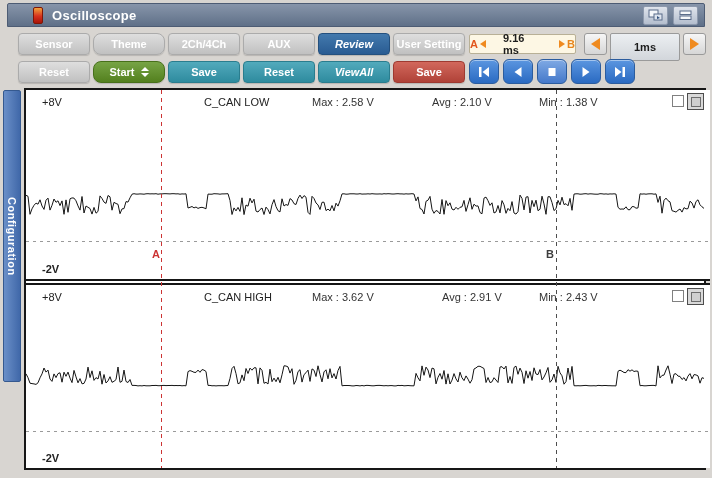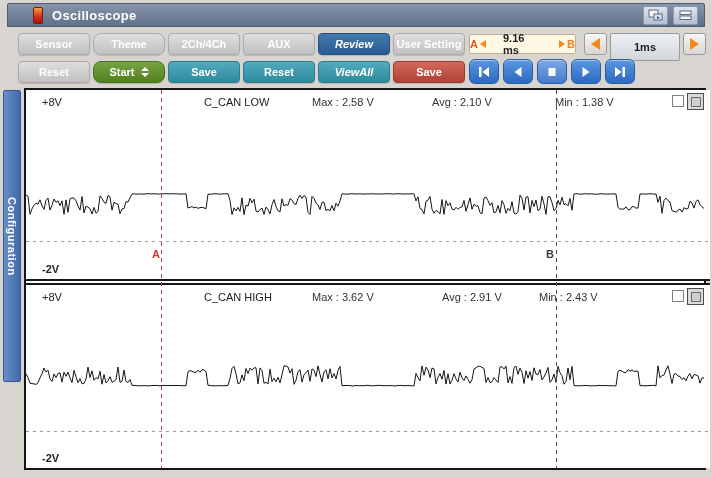--- a/index.html
+++ b/index.html
@@ -180,21 +180,21 @@
 <div class="scope">
 
   <div class="channel ch1">
     <svg class="wave" width="678" height="189">
         <polyline points="0,105.3 2,106.3 4,124.3 6,118.8 8,115.3 10,113.1 12,114.2 14,109.8 16,116.0 18,119.4 20,110.2 22,108.1 24,120.1 26,115.3 28,109.0 30,112.3 32,110.8 34,115.6 36,110.9 38,124.3 40,109.9 42,122.3 44,108.8 46,107.9 48,108.1 50,110.8 52,115.9 54,120.1 56,106.5 58,123.0 60,116.0 62,117.3 64,118.5 66,124.1 68,117.4 70,123.2 72,121.4 74,105.9 76,108.5 78,112.1 80,113.4 82,105.5 84,106.8 86,120.2 88,112.3 90,113.5 92,114.3 94,123.7 96,118.9 98,118.6 100,111.6 102,112.1 104,107.8 106,104.2 108,103.7 110,104.1 112,104.1 114,103.9 116,104.0 118,104.2 120,103.8 122,103.7 124,103.9 126,103.8 128,103.9 130,103.7 132,104.2 134,103.9 136,103.9 138,103.7 140,103.7 142,103.8 144,103.9 146,103.7 148,103.7 150,103.9 152,103.8 154,104.2 156,103.9 158,104.0 160,103.8 162,118.0 164,117.3 166,116.5 168,117.9 170,117.0 172,118.4 174,117.6 176,117.3 178,117.9 180,118.8 182,104.1 184,104.2 186,104.2 188,103.7 190,103.8 192,103.9 194,104.2 196,103.9 198,103.9 200,103.8 202,103.7 204,110.5 206,124.5 208,117.9 210,120.9 212,117.4 214,121.4 216,107.8 218,124.6 220,115.0 222,116.2 224,108.2 226,112.9 228,109.2 230,121.1 232,122.0 234,119.5 236,118.0 238,124.5 240,117.1 242,119.6 244,123.9 246,114.7 248,109.6 250,116.6 252,120.7 254,121.9 256,108.8 258,116.0 260,114.5 262,115.4 264,108.6 266,110.0 268,113.7 270,114.5 272,108.4 274,105.1 276,108.5 278,105.6 280,107.2 282,122.3 284,124.4 286,106.3 288,108.5 290,113.0 292,114.9 294,119.5 296,112.3 298,112.2 300,120.6 302,119.1 304,120.8 306,115.5 308,120.8 310,113.2 312,116.1 314,110.8 316,103.9 318,103.8 320,104.2 322,104.1 324,103.8 326,103.8 328,103.8 330,104.0 332,104.0 334,103.7 336,104.1 338,104.0 340,104.0 342,103.8 344,104.0 346,103.7 348,103.9 350,104.0 352,104.0 354,103.9 356,104.1 358,103.7 360,103.9 362,103.7 364,103.8 366,104.0 368,104.0 370,103.8 372,103.7 374,103.9 376,103.9 378,104.1 380,103.8 382,104.0 384,103.9 386,103.7 388,104.0 390,110.9 392,106.9 394,118.5 396,119.5 398,124.0 400,111.3 402,110.2 404,106.4 406,119.2 408,123.3 410,120.5 412,121.4 414,124.0 416,109.5 418,124.3 420,110.6 422,115.7 424,112.8 426,119.1 428,120.0 430,117.3 432,119.3 434,117.3 436,116.8 438,110.4 440,121.4 442,114.6 444,107.8 446,119.3 448,114.2 450,116.1 452,115.9 454,122.5 456,123.8 458,108.1 460,107.1 462,110.7 464,115.4 466,112.8 468,123.0 470,121.9 472,115.5 474,122.9 476,110.6 478,114.8 480,123.3 482,118.4 484,120.7 486,111.6 488,123.0 490,124.1 492,121.6 494,105.1 496,108.4 498,119.9 500,107.1 502,106.7 504,123.0 506,110.4 508,116.7 510,110.2 512,120.7 514,119.2 516,106.2 518,113.9 520,124.3 522,106.7 524,106.8 526,112.6 528,120.6 530,118.7 532,110.4 534,114.9 536,107.2 538,114.6 540,113.7 542,115.8 544,108.4 546,120.3 548,104.1 550,103.8 552,103.8 554,104.2 556,104.1 558,103.8 560,103.7 562,104.1 564,103.8 566,103.9 568,104.1 570,104.2 572,104.2 574,103.7 576,103.8 578,104.1 580,103.9 582,104.2 584,103.9 586,104.0 588,103.8 590,104.1 592,117.3 594,119.2 596,119.0 598,119.1 600,116.8 602,119.7 604,119.7 606,116.6 608,116.7 610,118.2 612,117.9 614,103.8 616,104.1 618,103.9 620,104.2 622,103.9 624,103.8 626,103.8 628,104.2 630,103.9 632,112.4 634,106.2 636,123.2 638,110.4 640,108.1 642,110.7 644,111.9 646,120.7 648,121.3 650,122.1 652,120.3 654,119.0 656,122.1 658,117.6 660,118.9 662,118.6 664,111.2 666,113.0 668,118.1 670,111.5 672,109.8 674,114.8 676,116.8 678,118.4" fill="none" stroke="#151515" stroke-width="1"></polyline>
       </svg>
     <span class="ch-label" style="left:16px;">+8V</span>
     <span class="ch-label" style="left:178px;">C_CAN LOW</span>
     <span class="ch-label ch-stats" style="left:286px;">Max : 2.58 V</span>
     <span class="ch-label ch-stats" style="left:406px;">Avg : 2.10 V</span>
-    <span class="ch-label ch-stats" style="left:513px;margin-left:16px;">Min : 1.38 V</span>
+    <span class="ch-label ch-stats" style="left:513px;">Min : 1.38 V</span>
     <span class="cb1"></span>
     <span class="cb2">
         <i></i>
       </span>
     <div class="zero-line" style="top:151px;"></div>
     <span class="volt-label" style="bottom:4px;">-2V</span>
   </div>
 
   <div class="channel ch2">
     <svg class="wave" width="678" height="183">

